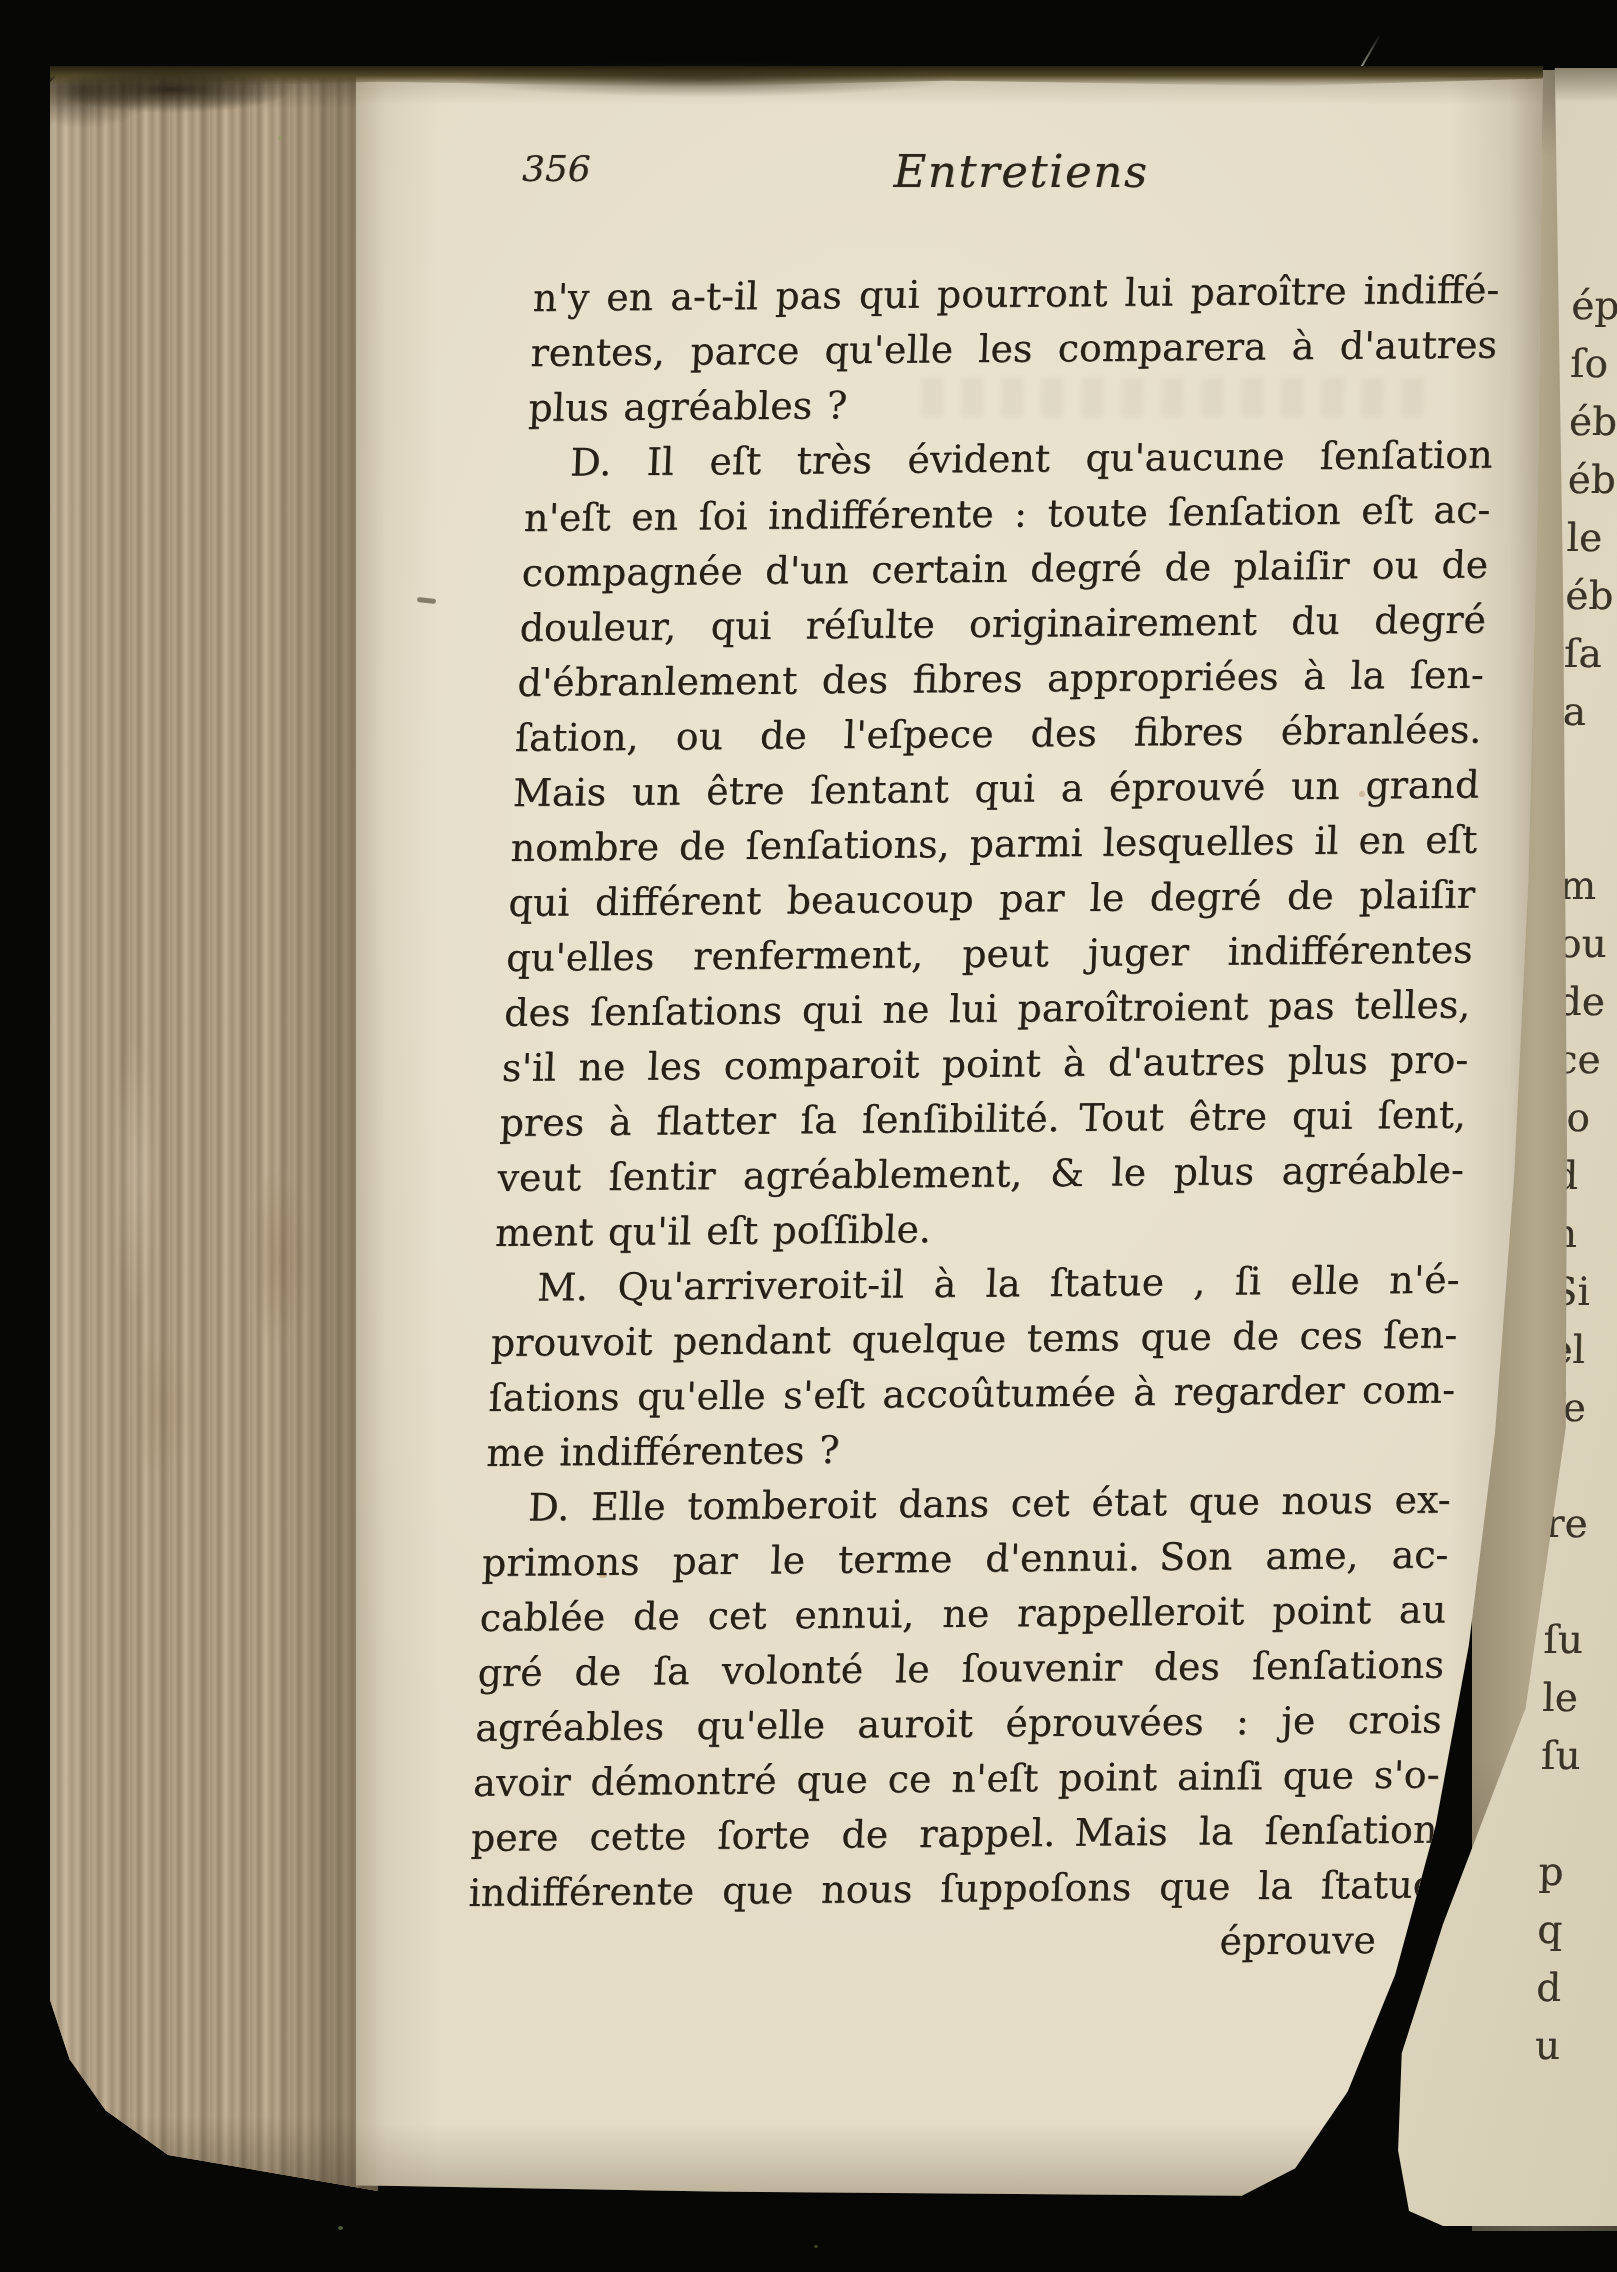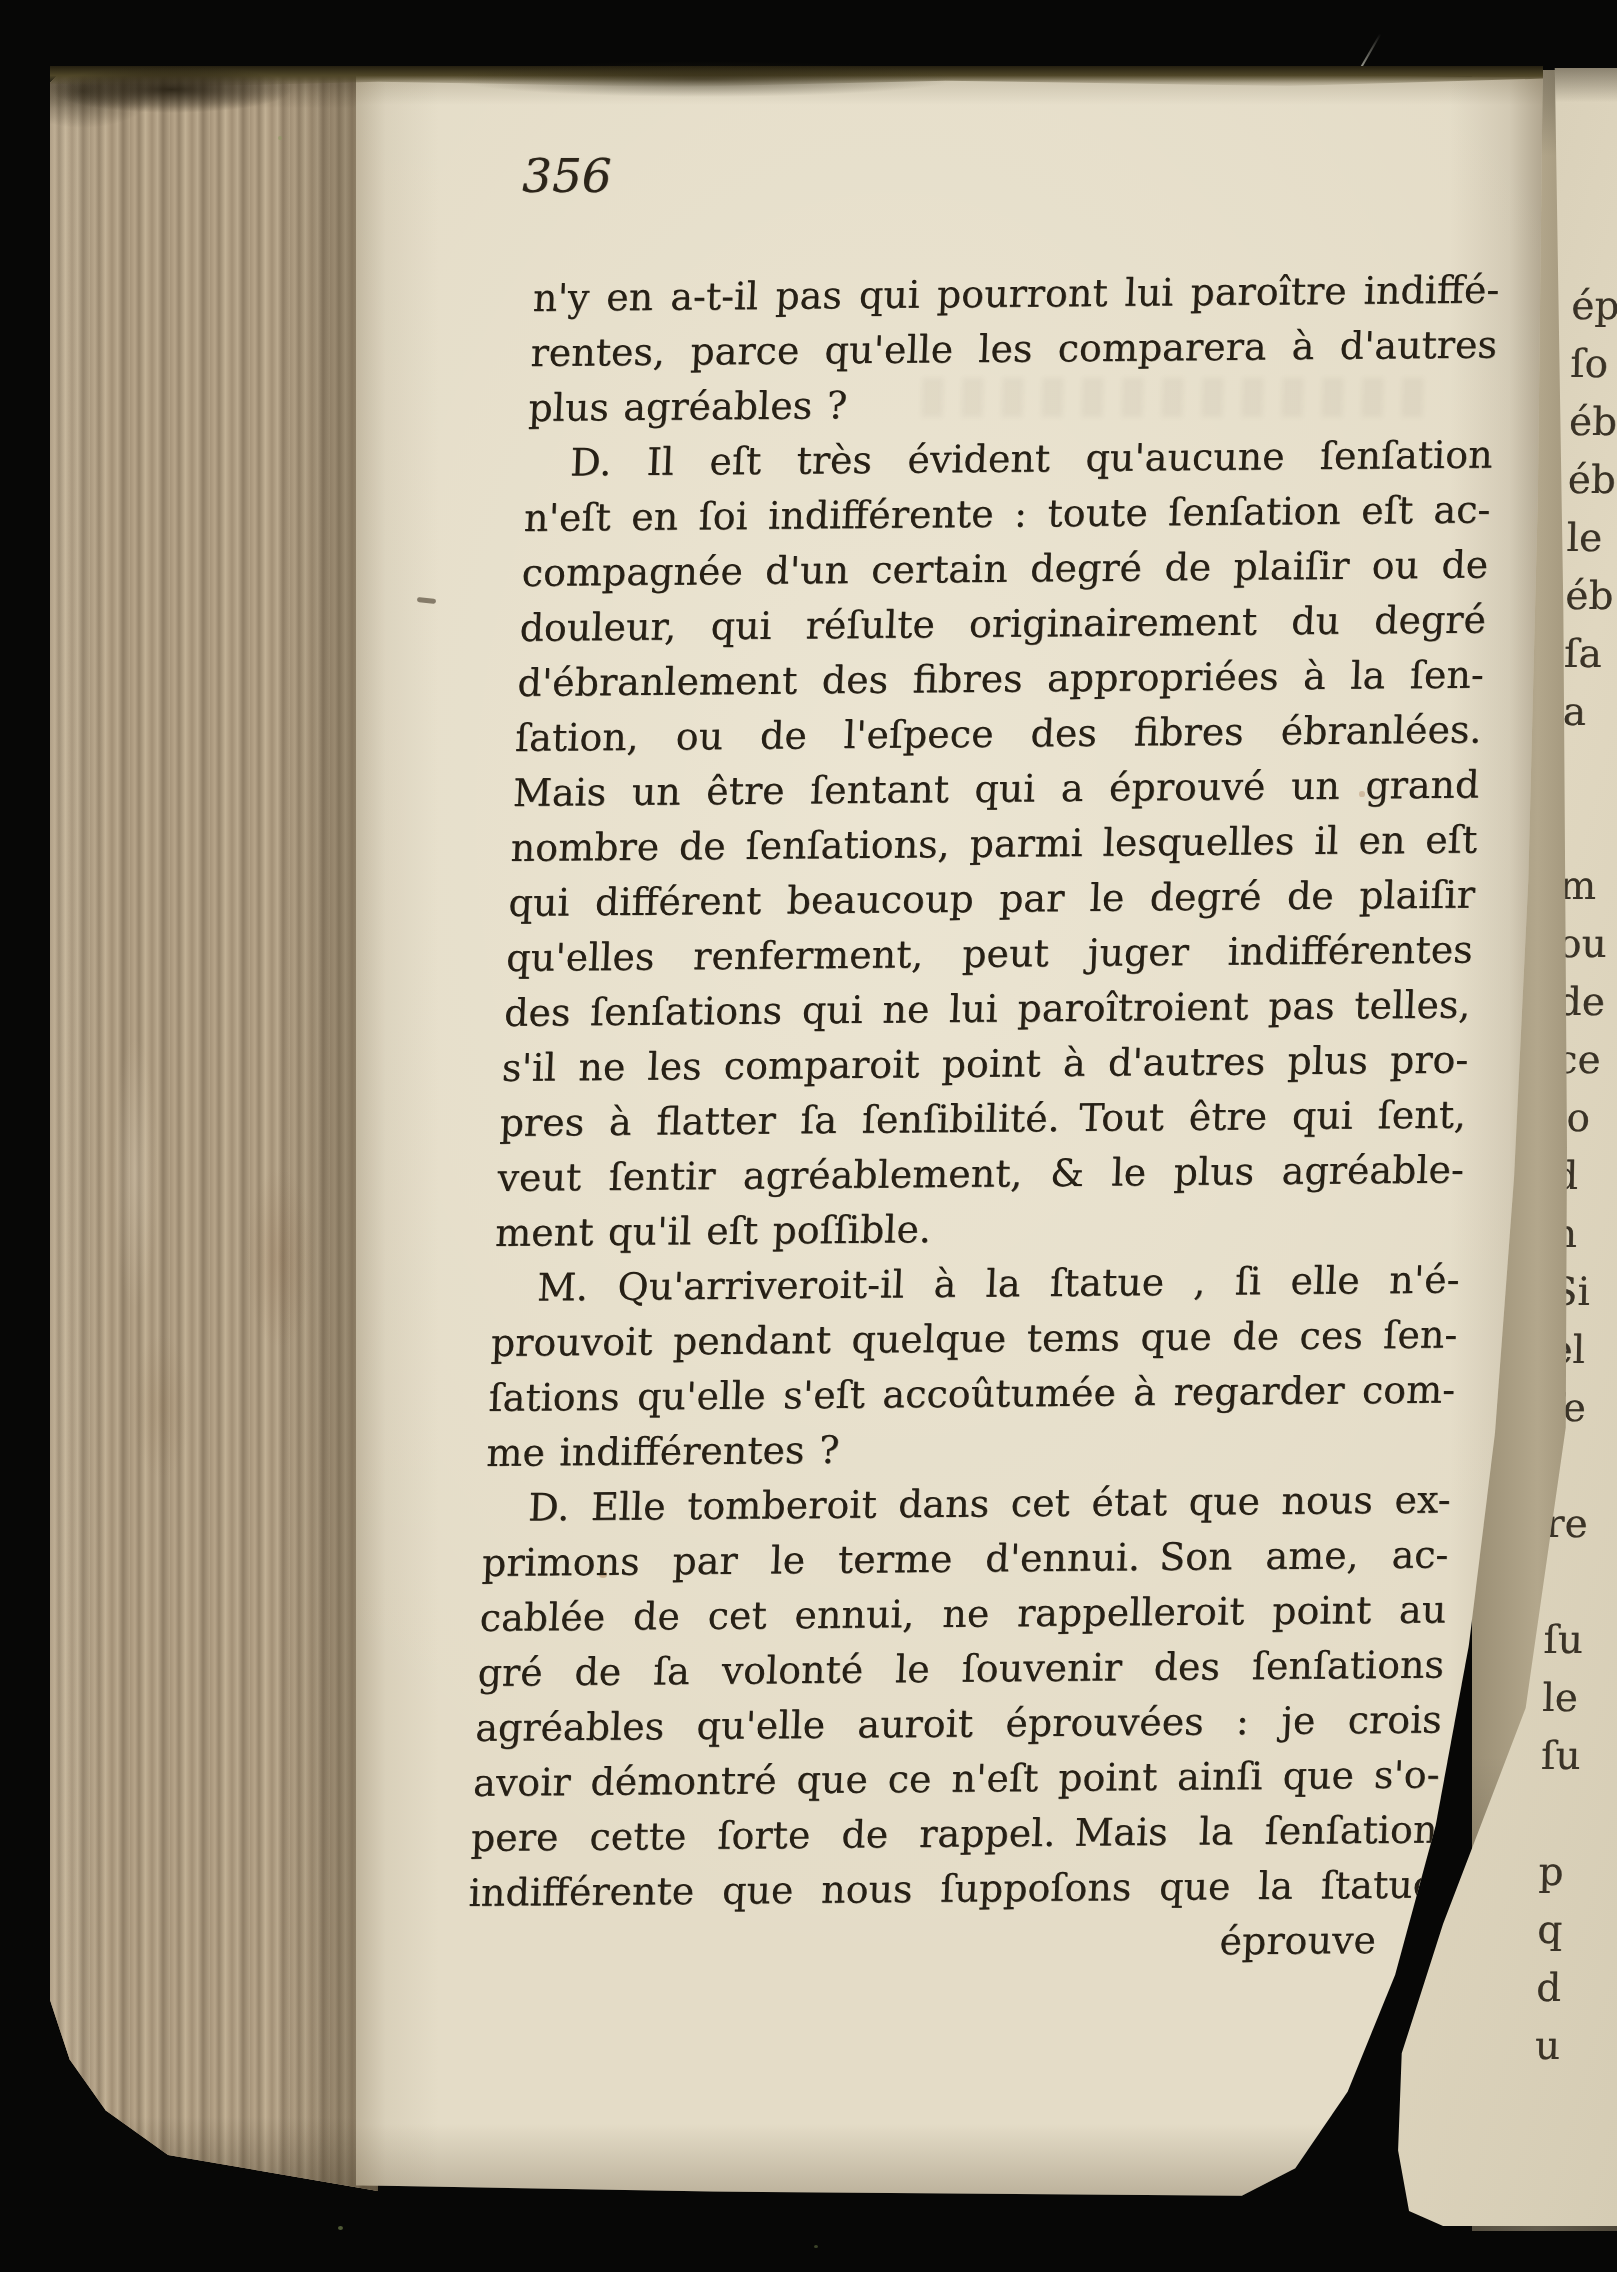--- a/index.html
+++ b/index.html
@@ -45,21 +45,21 @@
   
   .main-page{position:absolute;left:356px;top:71px;width:1189px;height:2127px;z-index:4;
     background:
       radial-gradient(971px 1456px at 45% 35%,rgba(255,252,240,0.28),transparent 80%),
       linear-gradient(to right,rgba(120,102,72,0.34) 0%,rgba(120,102,72,0.10) 2.5%,transparent 7%),
       linear-gradient(to left,rgba(110,95,70,0.45) 0%,rgba(110,95,70,0.15) 3%,transparent 8%),
       linear-gradient(to bottom,rgba(100,88,60,0.30) 0%,transparent 1.6%,transparent 96.5%,rgba(110,95,70,0.35) 100%),
       #e4dcc7;
     clip-path:polygon(0 0.15%,48% 0,99.8% 0.3%,99.4% 20%,98.6% 38%,97.4% 52%,95.8% 64%,93.6% 74%,90.8% 82.5%,87.4% 89.5%,83.4% 95%,79% 98.6%,74.5% 99.9%,30% 99.7%,0 99.4%);}
 
-  .page-number{position:absolute;left:166px;top:77px;font-size:47px;font-style:italic;
+  .page-number{position:absolute;left:166px;top:77px;font-size:36px;font-style:italic;
     color:#2c251a;text-shadow:0.4px 0.4px 0.8px rgba(40,32,20,0.55);}
   .running-header{position:absolute;left:495px;top:74px;width:340px;text-align:center;
     font-size:45px;font-style:italic;letter-spacing:1.6px;color:#2c251a;
     text-shadow:0.4px 0.4px 0.8px rgba(40,32,20,0.55);}
 
   .text-block{position:absolute;left:178px;top:200px;width:966px;
     transform:skewX(-2.8deg) rotate(-0.5deg);transform-origin:0 0;
     color:#262016;text-shadow:0.4px 0.4px 0.6px rgba(38,30,18,0.5);}
   .line{font-size:38px;line-height:55px;height:55px;word-spacing:2.4px;}
   .line.justify{text-align:justify;text-align-last:justify;}
@@ -134,20 +134,21 @@
         <div class="frag"></div>
         <div class="frag">p</div>
         <div class="frag">q</div>
         <div class="frag">d</div>
         <div class="frag">u</div>
       </div>
   </div>
 
   <div class="main-page">
     <div class="page-number">356</div>
+    <div class="running-header">Entretiens</div>
 
     <div class="ghost"></div>
     <div class="margin-mark"></div>
     <div class="fox fox1"></div>
     <div class="fox fox2"></div>
 
     <div class="text-block">
         <div class="line justify">n'y en a-t-il pas qui pourront lui paroître indiffé-</div>
         <div class="line justify">rentes, parce qu'elle les comparera à d'autres</div>
         <div class="line left">plus agréables ?</div>

